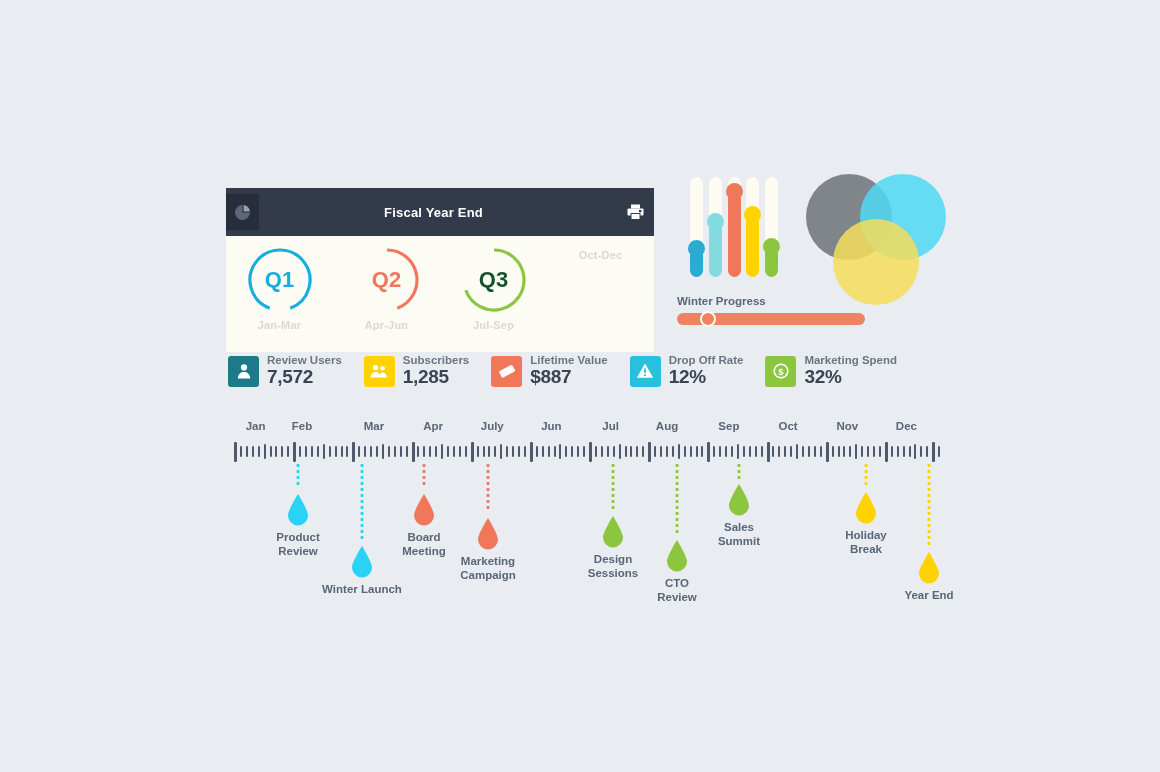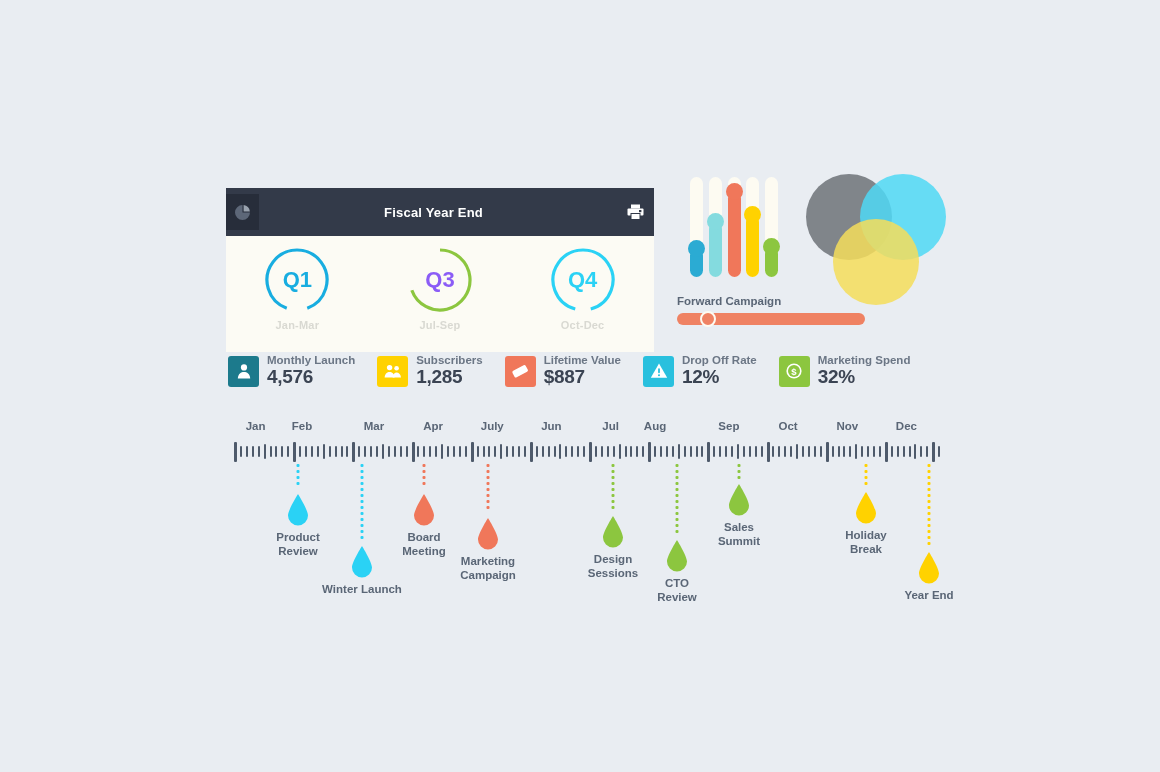--- a/index.html
+++ b/index.html
@@ -311,33 +311,36 @@
           <svg width="70" height="70" viewBox="0 0 70 70">
             <path d="M 24.74 63.19 A 30 30 0 1 1 45.26 63.19" fill="none" stroke="#18ade0" stroke-width="3.2" stroke-linecap="butt"></path>
           </svg>
           <div class="quarter-label" style="color: rgb(24, 173, 224);">Q1</div>
         </div>
         <div class="quarter-sub">Jan-Mar</div>
       </div>
       <div class="quarter">
         <div class="quarter-ring">
           <svg width="70" height="70" viewBox="0 0 70 70">
-            <path d="M 35.00 5.00 A 30 30 0 1 1 6.81 45.26" fill="none" stroke="#8cc63f" stroke-width="3.2" stroke-linecap="butt"></path>
+            <path d="M 35.00 5.00 A 30 30 0 0 1 45.26 63.19" fill="none" stroke="#f0775a" stroke-width="3.2" stroke-linecap="butt"></path>
           </svg>
-          <div class="quarter-label" style="color: #8b5cf6;">Q3</div>
+          <div class="quarter-label" style="color: rgb(240, 119, 90);">Q2</div>
         </div>
-        <div class="quarter-sub">Jul-Sep</div>
+        <div class="quarter-sub">Apr-Jun</div>
       </div>
       <div class="quarter">
         <div class="quarter-ring">
           <svg width="70" height="70" viewBox="0 0 70 70">
-            <path d="M 27.24 63.98 A 30 30 0 1 1 42.76 63.98" fill="none" stroke="#2ad2f5" stroke-width="3.2" stroke-linecap="butt"></path>
+            <path d="M 35.00 5.00 A 30 30 0 1 1 6.81 45.26" fill="none" stroke="#8cc63f" stroke-width="3.2" stroke-linecap="butt"></path>
           </svg>
-          <div class="quarter-label" style="color: rgb(42, 210, 245);">Q4</div>
+          <div class="quarter-label" style="color: #14532d;">Q3</div>
         </div>
+        <div class="quarter-sub">Jul-Sep</div>
+      </div>
+      <div class="quarter">
         <div class="quarter-sub">Oct-Dec</div>
       </div>
     </div>
 </div>
 
 <div id="sliders">
     <div class="vslider">
       <div class="vslider-track"></div>
       <div class="vslider-fill" style="height: 28%; background: rgb(43, 171, 211);"></div>
       <div class="vslider-knob" style="background: rgb(43, 171, 211); bottom: calc(28% - 8px);"></div>
@@ -358,43 +361,43 @@
       <div class="vslider-knob" style="background: rgb(255, 210, 0); bottom: calc(62% - 8px);"></div>
     </div>
     <div class="vslider">
       <div class="vslider-track"></div>
       <div class="vslider-fill" style="height: 30%; background: rgb(140, 198, 63);"></div>
       <div class="vslider-knob" style="background: rgb(140, 198, 63); bottom: calc(30% - 8px);"></div>
     </div>
   </div>
 
 <div id="progress-block">
-  <div id="progress-label">Forward Campaign</div>
+  <div id="progress-label">Winter Progress</div>
   <div id="progress-bar" style="background: rgb(239, 130, 99);">
     <div id="progress-knob" style="left: calc(10% + 4px); background: rgb(239, 130, 99);"></div>
   </div>
 </div>
 
 <div id="venn">
     <div class="venn-circle" style="left: 0px; top: 0px; width: 86px; height: 86px; background: rgb(109, 114, 120); opacity: 0.85;"></div>
     <div class="venn-circle" style="left: 54px; top: 0px; width: 86px; height: 86px; background: rgb(79, 216, 245); opacity: 0.85;"></div>
     <div class="venn-circle" style="left: 27px; top: 45px; width: 86px; height: 86px; background: rgb(245, 221, 90); opacity: 0.85;"></div>
   </div>
 
 <div id="kpis">
     <div class="kpi">
       <div class="kpi-icon" style="background: rgb(28, 122, 140);">
         <svg width="18" height="18" viewBox="0 0 18 18">
           <circle cx="9" cy="5.4" r="3.1" fill="#ffffff"></circle>
           <path d="M2.8 16.5 C3.2 11.6 6 10 9 10 C12 10 14.8 11.6 15.2 16.5 Z" fill="#ffffff"></path>
         </svg>
       </div>
       <div class="kpi-text">
-        <div class="kpi-name">Monthly Launch</div>
-        <div class="kpi-value">4,576</div>
+        <div class="kpi-name">Review Users</div>
+        <div class="kpi-value">7,572</div>
       </div>
     </div>
     <div class="kpi">
       <div class="kpi-icon" style="background: rgb(255, 210, 0);">
         <svg width="18" height="18" viewBox="0 0 18 18">
           <circle cx="5.6" cy="5.6" r="2.7" fill="#ffffff"></circle>
           <path d="M0.6 15.5 C1 11.4 3.2 10 5.6 10 C8 10 10.2 11.4 10.6 15.5 Z" fill="#ffffff"></path>
           <circle cx="12.6" cy="6.3" r="2.3" fill="#ffffff"></circle>
           <path d="M8.6 15.5 C9 12 10.7 10.6 12.6 10.6 C14.5 10.6 16.6 12 17 15.5 Z" fill="#ffffff"></path>
         </svg>
@@ -570,21 +573,21 @@
       <div class="tick minor" style="left: 712.083px;"></div>
       <div class="tick major" style="left: 706px;"></div>
     </div>
 <div class="month-label" style="left: 29.5833px;">Jan</div>
     <div class="month-label" style="left: 76px;">Feb</div>
     <div class="month-label" style="left: 147.917px;">Mar</div>
     <div class="month-label" style="left: 207.083px;">Apr</div>
     <div class="month-label" style="left: 266.25px;">July</div>
     <div class="month-label" style="left: 325.417px;">Jun</div>
     <div class="month-label" style="left: 384.583px;">Jul</div>
-    <div class="month-label" style="left: 429px;">Aug</div>
+    <div class="month-label" style="left: 441px;">Aug</div>
     <div class="month-label" style="left: 502.917px;">Sep</div>
     <div class="month-label" style="left: 562.083px;">Oct</div>
     <div class="month-label" style="left: 621.25px;">Nov</div>
     <div class="month-label" style="left: 680.417px;">Dec</div>
     <div class="marker" style="left: 72px; width: 0px;">
       <div class="marker-stem">
         <div class="dot" style="background: rgb(42, 210, 245);"></div>
         <div class="dot" style="background: rgb(42, 210, 245);"></div>
         <div class="dot" style="background: rgb(42, 210, 245);"></div>
         <div class="dot" style="background: rgb(42, 210, 245);"></div>

